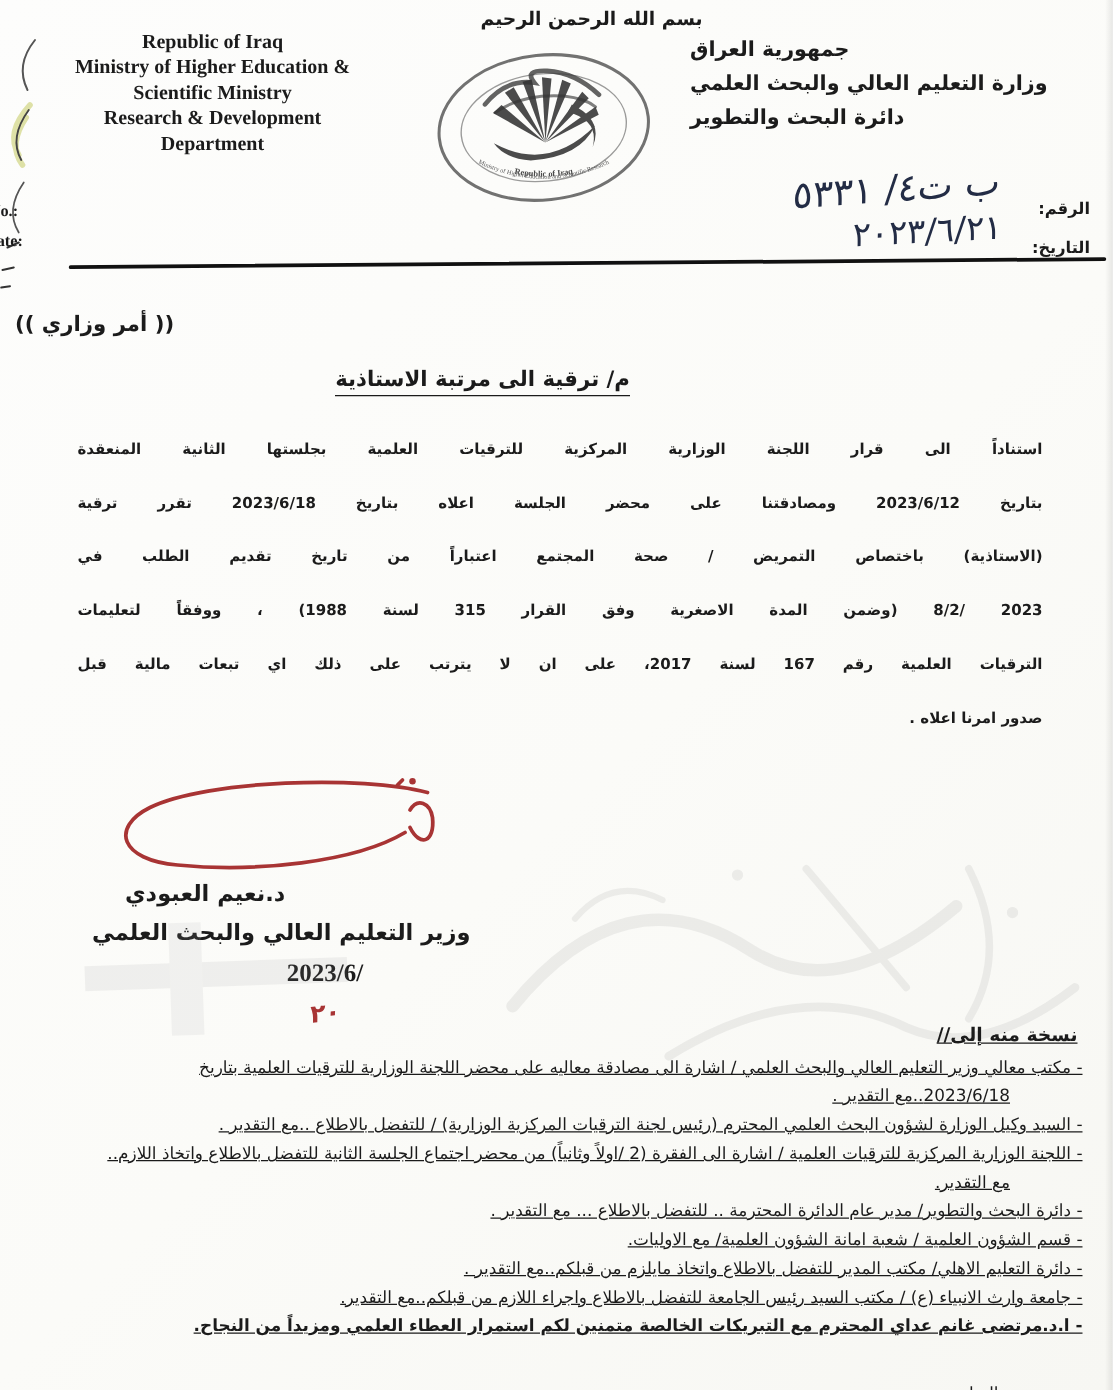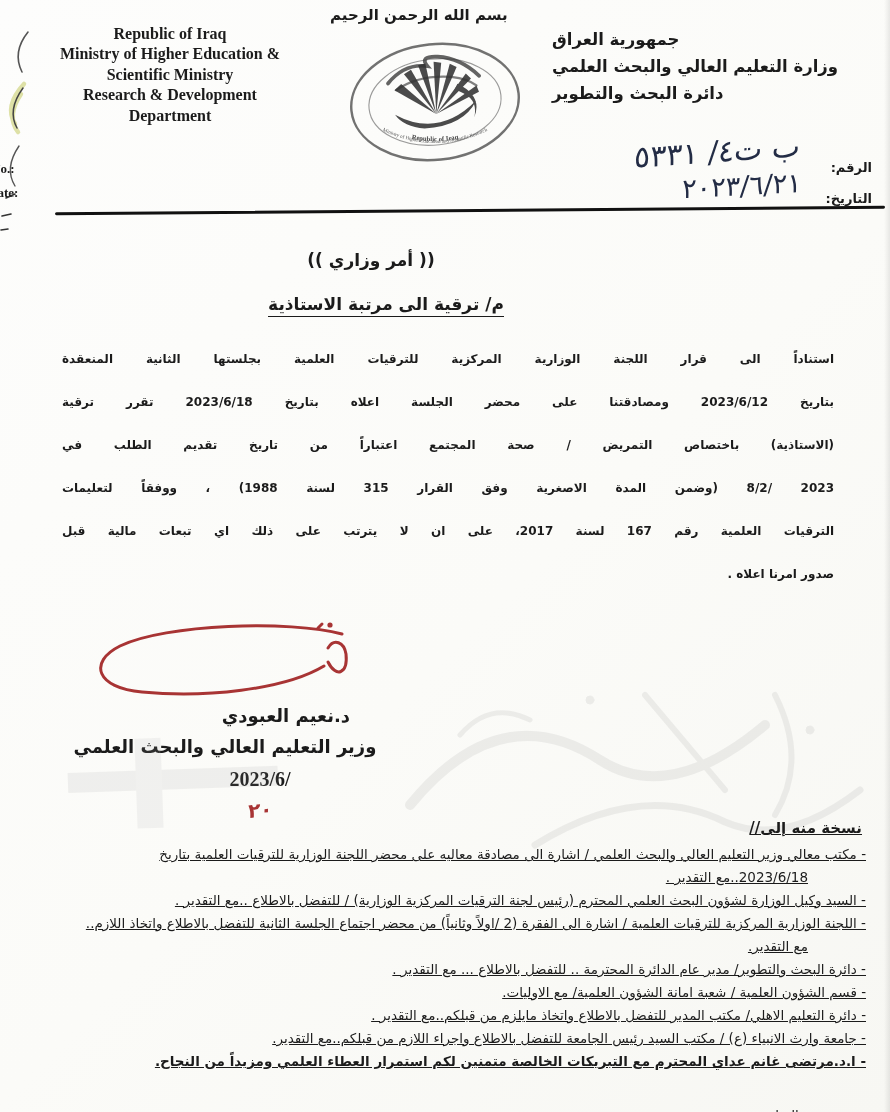--- a/index.html
+++ b/index.html
@@ -2,51 +2,51 @@
 <html lang="ar"><head>
 <meta charset="utf-8">
 <style>
   html,body{margin:0;padding:0;background:#e8e8e8;}
   .page{
     position:relative;width:890px;height:1112px;overflow:hidden;
     background:linear-gradient(135deg,#fdfdfc 0%,#fbfbf8 55%,#f7f7f3 100%);
     font-family:"DejaVu Sans",sans-serif;color:#1b1b1b;
   }
   
-  .basmala{position:absolute;top:6px;left:330px;width:220px;text-align:left;
+  .basmala{position:absolute;top:6px;left:342px;width:220px;text-align:right;
     font-size:15px;font-weight:bold;direction:rtl;}
   .en-header{position:absolute;top:24px;left:25px;width:290px;text-align:center;
     font-family:"Liberation Serif",serif;font-weight:bold;font-size:16px;line-height:1.28;}
   .ar-header{position:absolute;top:26px;right:8px;width:330px;text-align:left;
     direction:rtl;font-weight:bold;font-size:16.5px;line-height:1.65;}
   .seal{position:absolute;top:32px;left:340px;width:190px;height:140px;}
   .no-label{position:absolute;left:-9px;top:161px;font-family:"Liberation Serif",serif;
     font-weight:bold;font-size:13px;}
   .date-label-en{position:absolute;left:-12px;top:185px;font-family:"Liberation Serif",serif;
     font-weight:bold;font-size:13px;}
   .raqam-label{position:absolute;right:18px;top:160px;font-size:13px;font-weight:bold;direction:rtl;}
   .tarikh-label{position:absolute;right:18px;top:191px;font-size:13px;font-weight:bold;direction:rtl;margin-left:18px;}
   .ink{font-family:"DejaVu Sans",sans-serif;color:#232c45;direction:rtl;}
   .raqam-value{position:absolute;right:90px;top:134px;font-size:30px;transform:rotate(-4deg) skewX(-6deg);}
   .tarikh-value{position:absolute;right:88px;top:170px;font-size:27px;transform:rotate(-3deg) skewX(-5deg);}
   .hrule{position:absolute;left:55px;top:209px;width:830px;height:2.6px;background:#111;
     transform:rotate(-0.45deg);border-radius:2px;}
   
-  .order-title{position:absolute;top:250px;left:0;width:742px;text-align:center;
+  .order-title{position:absolute;top:250px;left:12px;width:742px;text-align:left;
     direction:rtl;font-weight:bold;font-size:17px;}
   .subject{position:absolute;top:294px;left:0;width:772px;text-align:center;direction:rtl;}
   .subject span{font-weight:bold;font-size:17px;border-bottom:1.6px solid #1b1b1b;padding-bottom:2px;}
   
   .body-par{position:absolute;top:338px;left:62px;width:772px;direction:rtl;}
   .body-line{font-size:12px;font-weight:bold;line-height:43px;height:43px;
     text-align:justify;text-align-last:justify;white-space:nowrap;}
   .body-line.no-just{text-align:right;text-align-last:right;}
   
   .sig-svg{position:absolute;left:80px;top:618px;width:275px;height:92px;}
-  .signer-name{position:absolute;top:705px;left:100px;width:250px;text-align:right;
+  .signer-name{position:absolute;top:705px;left:100px;width:250px;text-align:left;
     direction:rtl;font-weight:bold;font-size:18px;}
   .signer-title{position:absolute;top:736px;left:40px;width:370px;text-align:center;
     direction:rtl;font-weight:bold;font-size:18px;}
   .sig-date{position:absolute;top:768px;left:140px;width:240px;display:flex;
     justify-content:center;align-items:center;gap:7px;flex-direction:column;}
   .sig-date .printed{font-family:"Liberation Serif",serif;font-weight:bold;font-size:20px;}
   .sig-date .day{color:#a83434;font-size:20px;font-weight:bold;transform:rotate(-6deg) skewX(-8deg);}
   
   .copies-heading{position:absolute;top:819px;right:28px;direction:rtl;font-weight:bold;
     font-size:15px;text-decoration:underline;}

